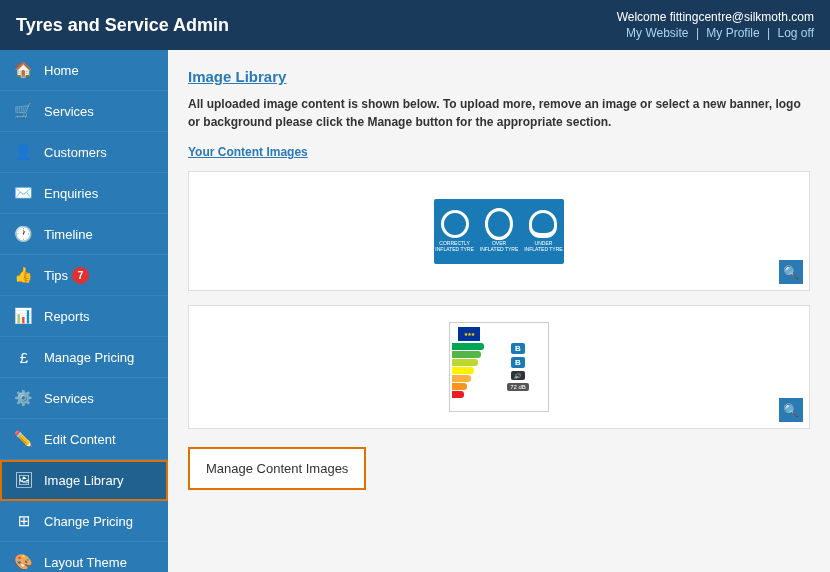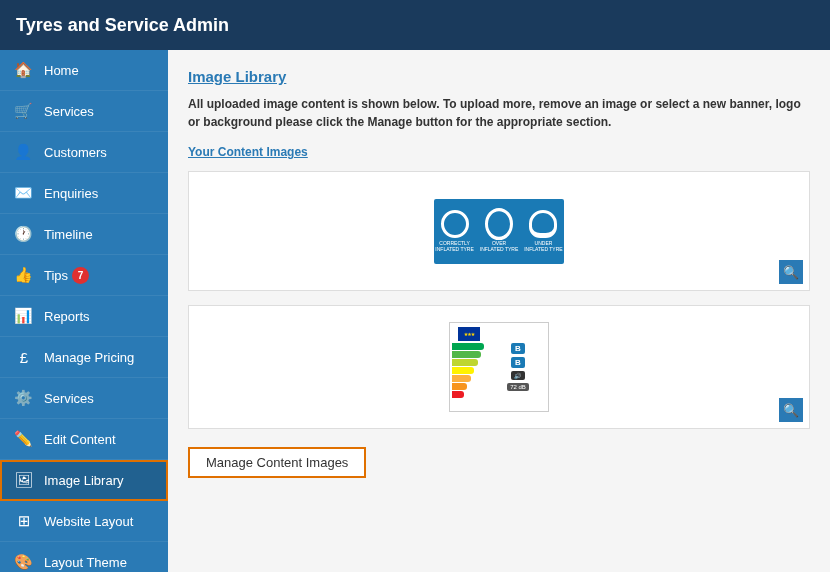--- a/index.html
+++ b/index.html
@@ -235,31 +235,41 @@
       font-size: 6px;
       padding: 1px 3px;
       border-radius: 2px;
     }
 
     
     .manage-btn {
       background: white;
       color: #333;
       border: 2px solid #e07000;
-      padding: 6px 16px;
+      padding: 12px 16px;
       font-size: 13px;
       cursor: pointer;
       margin-top: 4px;
     }
   </style>
 </head>
 <body>
 
 <div class="header">
   <span class="header-title">Tyres and Service Admin</span>
+  <div class="header-right">
+    <div class="welcome">Welcome fittingcentre@silkmoth.com</div>
+    <div>
+      <a href="#">My Website</a>
+      <span class="separator">|</span>
+      <a href="#">My Profile</a>
+      <span class="separator">|</span>
+      <a href="#">Log off</a>
+    </div>
+  </div>
 </div>
 
 <div class="main-layout">
 
   <nav class="sidebar">
     <a class="sidebar-item">
       <span class="sidebar-icon">🏠</span>
       <span>Home</span>
     </a>
     <a class="sidebar-item">
@@ -298,21 +308,21 @@
     <a class="sidebar-item">
       <span class="sidebar-icon">✏️</span>
       <span>Edit Content</span>
     </a>
     <a class="sidebar-item active">
       <span class="sidebar-icon">🖼</span>
       <span>Image Library</span>
     </a>
     <a class="sidebar-item">
       <span class="sidebar-icon">⊞</span>
-      <span>Website Layout</span>
+      <span>Change Pricing</span>
     </a>
     <a class="sidebar-item">
       <span class="sidebar-icon">🎨</span>
       <span>Layout Theme</span>
     </a>
 
   </nav>
 
   <main class="content">
     <div class="page-title">Image Library</div>

